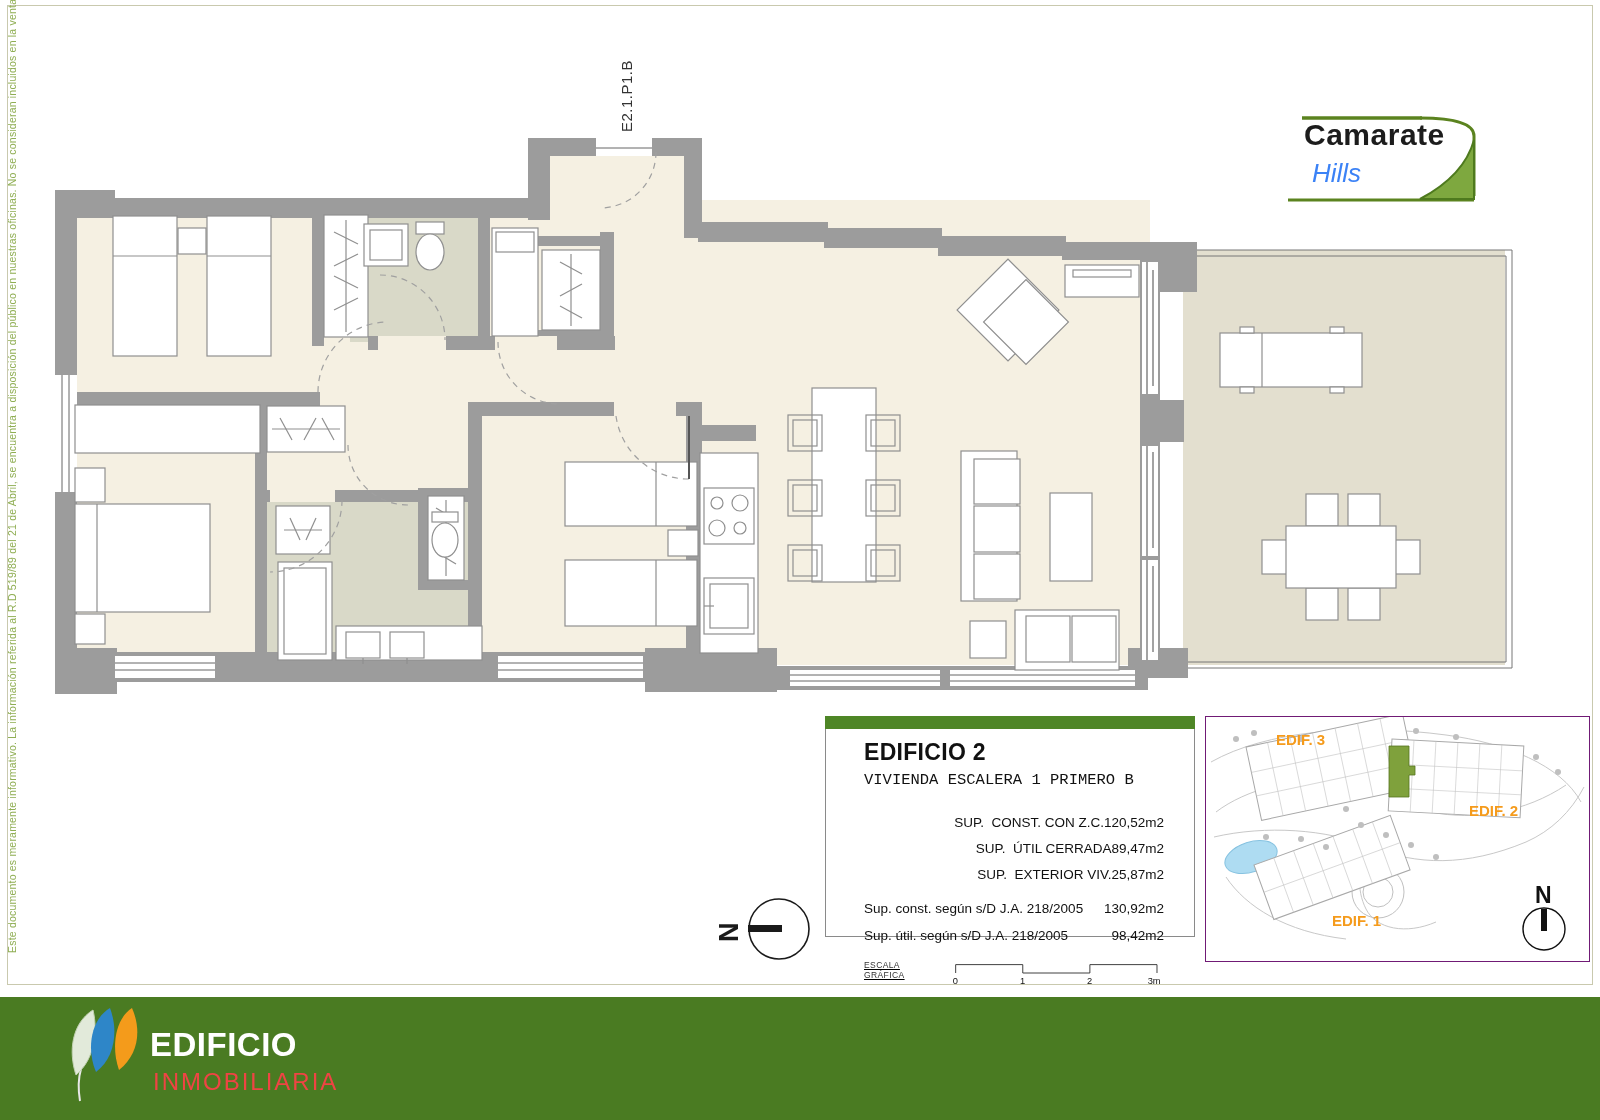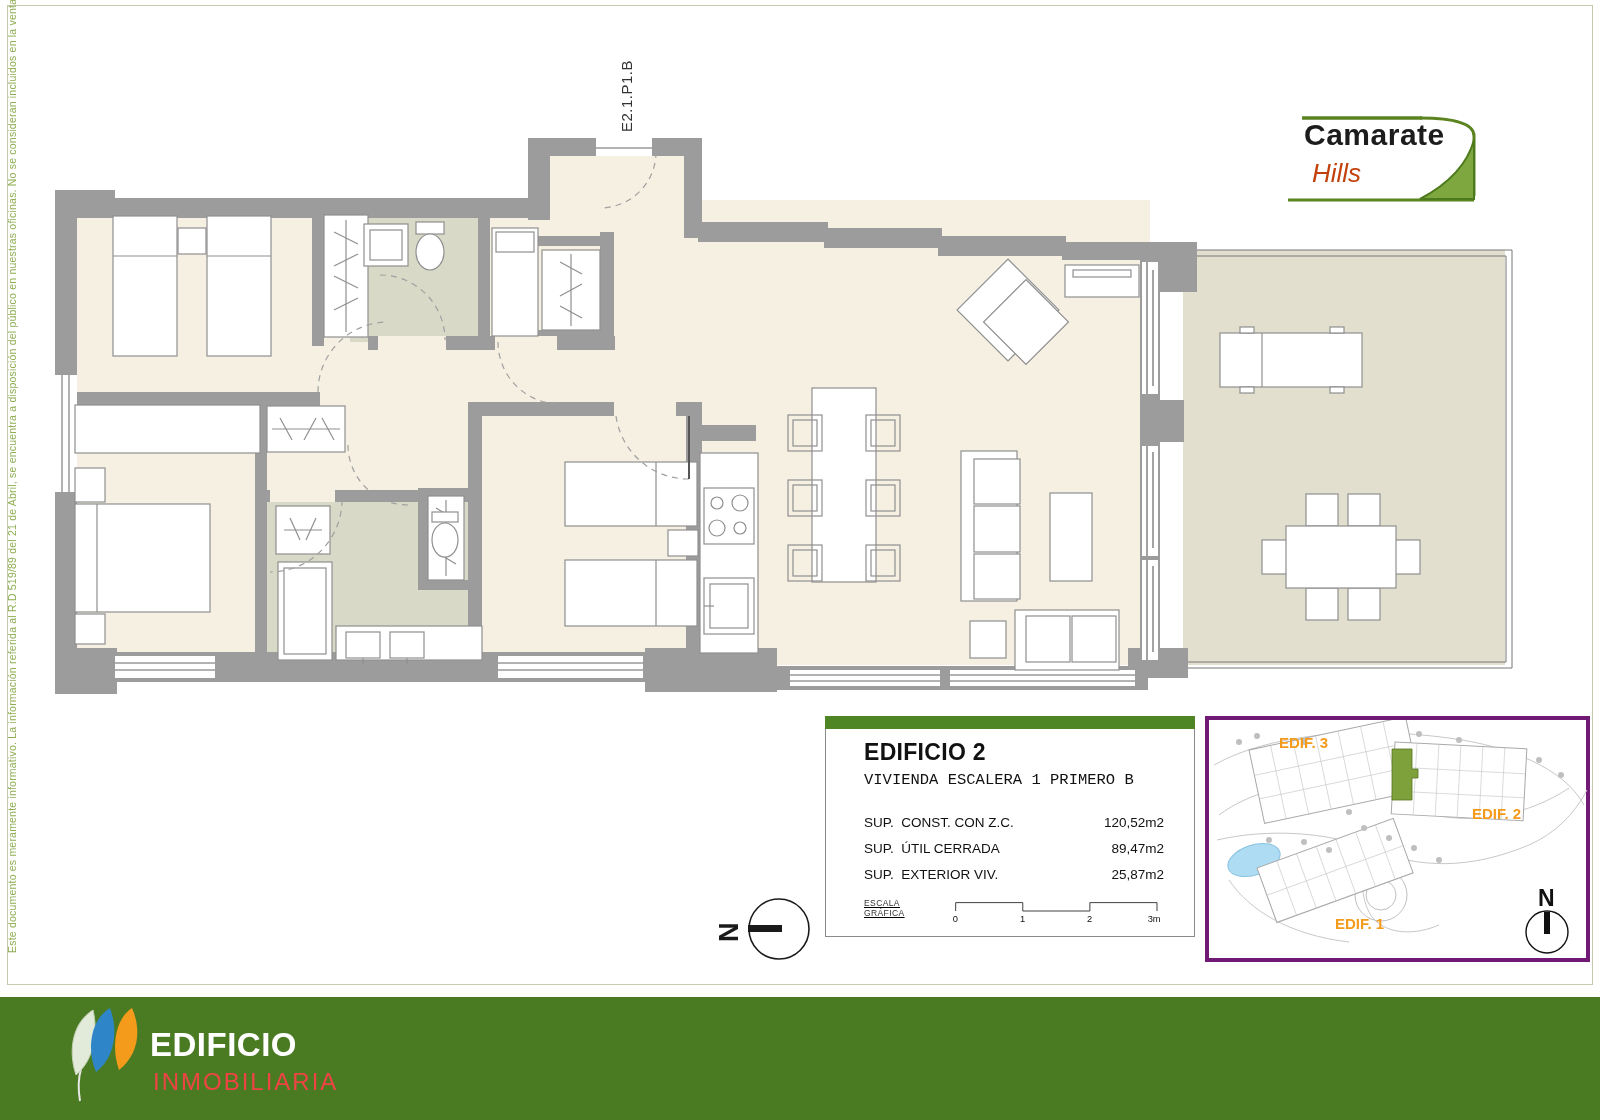--- a/index.html
+++ b/index.html
@@ -4,36 +4,36 @@
 <style>
   html,body{margin:0;padding:0;width:1600px;height:1120px;background:#fff;overflow:hidden;
     font-family:"Liberation Sans", sans-serif;}
   .abs{position:absolute;}
   .page-border{left:7px;top:5px;width:1584px;height:978px;border:1px solid #C9C9AE;}
   .disclaimer{left:6px;top:28px;height:925px;writing-mode:vertical-rl;transform:rotate(180deg);
     color:#8FAE53;font-size:10.5px;letter-spacing:.2px;white-space:nowrap;}
   
   .cam-box{left:1272px;top:110px;width:212px;height:98px;}
   .cam-line1{left:1304px;top:118px;font-size:30px;font-weight:bold;color:#1c1c1c;letter-spacing:.5px;}
-  .cam-line2{left:1312px;top:158px;font-size:26px;font-style:italic;color:#c2410c;}
+  .cam-line2{left:1312px;top:158px;font-size:26px;font-style:italic;color:#3b82f6;}
   
   .info-box{left:825px;top:716px;width:370px;height:221px;background:#fff;border:1px solid #8a8a8a;box-sizing:border-box;}
   .info-green{position:absolute;left:-1px;top:-1px;width:370px;height:13px;background:#4E8626;}
   .info-inner{position:absolute;left:38px;top:22px;width:300px;}
   .info-title{font-size:23px;font-weight:bold;color:#111;letter-spacing:.3px;}
   .info-sub{font-size:15.5px;color:#111;margin-top:5px;font-family:Liberation Mono, monospace;}
   .rows{margin-top:20px;}
-  .row{display:flex;justify-content:space-between;font-size:13.5px;color:#111;height:26px;align-items:center;}
+  .row{display:flex;justify-content:flex-end;font-size:13.5px;color:#111;height:26px;align-items:center;}
   .row .lbl{white-space:pre;}
   .rows2{margin-top:8px;}
   .row2{display:flex;justify-content:space-between;font-size:13.5px;color:#111;height:27px;align-items:center;}
   .scale-row{margin-top:10px;display:flex;align-items:flex-end;text-decoration:underline;}
   .scale-lbl{font-size:8.5px;color:#333;letter-spacing:.4px;margin-right:14px;margin-bottom:7px;}
   
-  .site-box{left:1205px;top:716px;width:385px;height:246px;border:4px solid #701a75;background:#fff;box-sizing:border-box;}
+  .site-box{left:1205px;top:716px;width:385px;height:246px;border:1px solid #701a75;background:#fff;box-sizing:border-box;}
   
   .band{left:0;top:997px;width:1600px;height:123px;background:#4A7B22;}
   .ib-name{left:150px;top:1026px;font-size:33px;font-weight:bold;color:#fff;letter-spacing:.5px;}
   .ib-div{left:153px;top:1068px;font-size:24px;color:#ef4444;letter-spacing:2px;}
   svg text{font-family:"Liberation Sans", sans-serif;}
 </style>
 </head>
 <body>
 
 <div class="abs page-border"></div>
@@ -328,20 +328,30 @@
       </div>
       <div class="row">
         <span class="lbl">SUP.  ÚTIL CERRADA</span>
         <span>89,47m2</span>
       </div>
       <div class="row">
         <span class="lbl">SUP.  EXTERIOR VIV.</span>
         <span>25,87m2</span>
       </div>
     </div>
+    <div class="rows2">
+      <div class="row2">
+        <span class="lbl">Sup. const. según s/D J.A. 218/2005</span>
+        <span>130,92m2</span>
+      </div>
+      <div class="row2">
+        <span class="lbl">Sup. útil. según s/D J.A. 218/2005</span>
+        <span>98,42m2</span>
+      </div>
+    </div>
     <div class="scale-row">
       <span class="scale-lbl">ESCALA GRÁFICA</span>
       <svg width="228" height="28" viewBox="0 0 228 28">
         <path d="M5,14 V5 H77 V14 M77,14 H149 M149,14 V5 H221 V14" fill="none" stroke="#333" stroke-width="1"></path>
         <text x="2" y="26" font-size="10" fill="#111">0</text>
         <text x="74" y="26" font-size="10" fill="#111">1</text>
         <text x="146" y="26" font-size="10" fill="#111">2</text>
         <text x="211" y="26" font-size="10" fill="#111">3m</text>
       </svg>
     </div>

